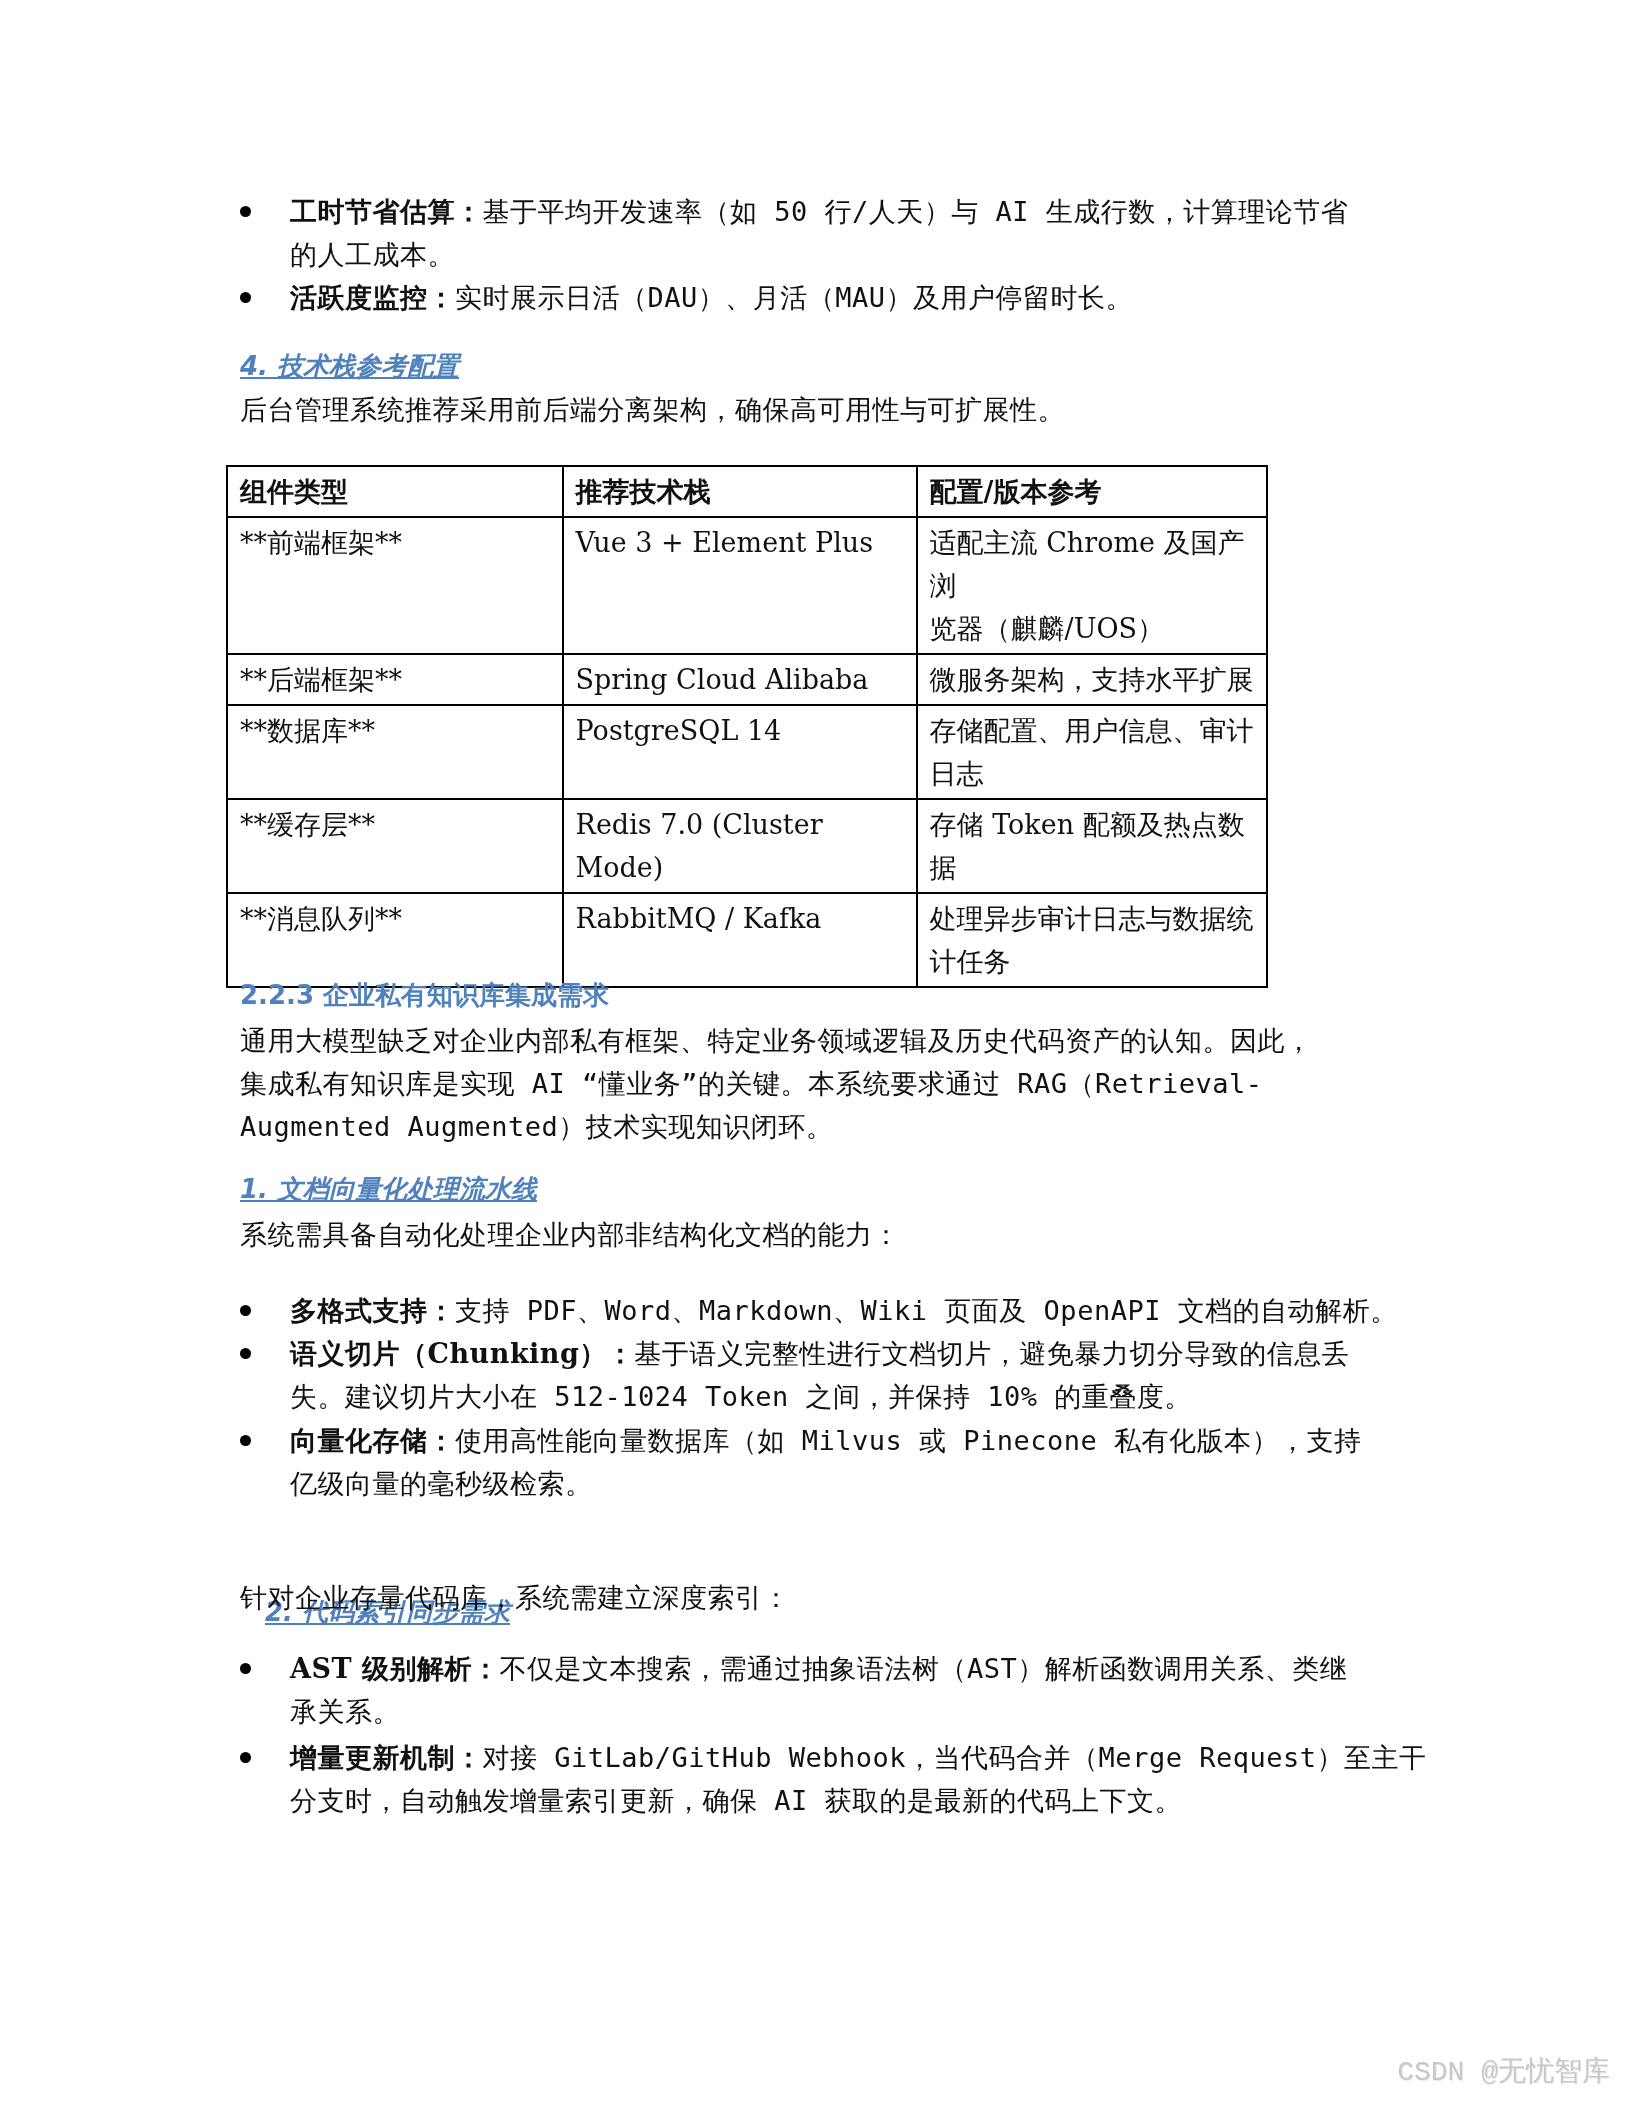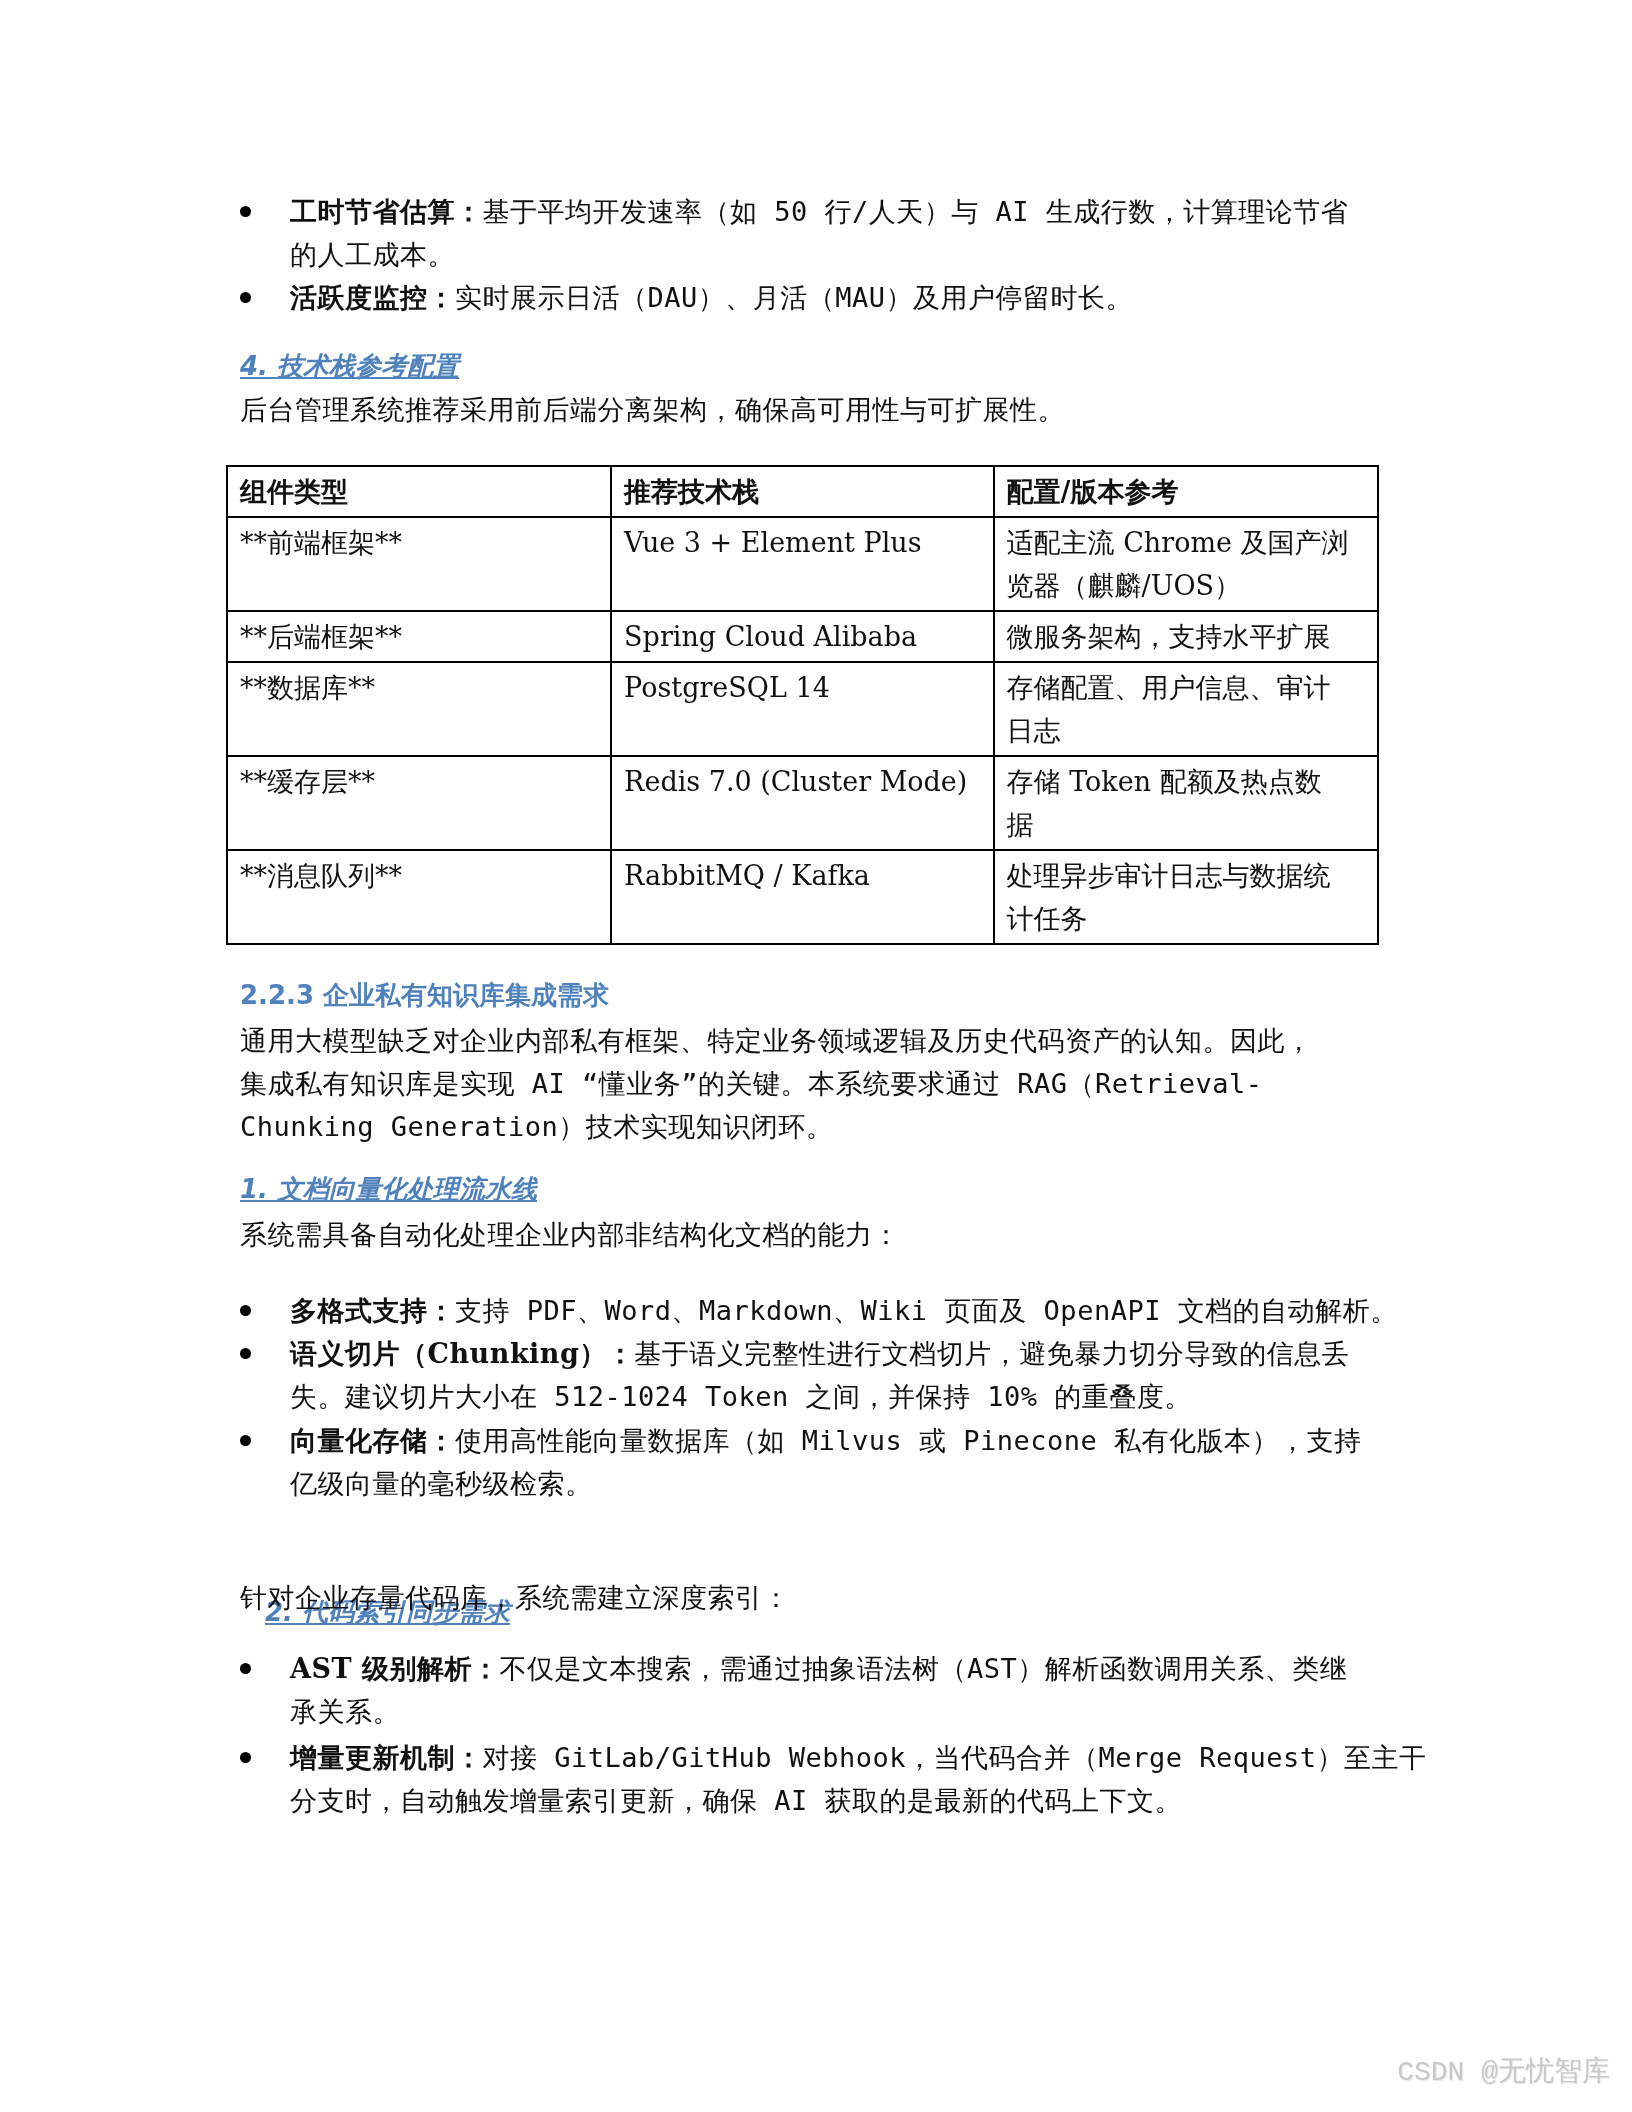--- a/index.html
+++ b/index.html
@@ -6,21 +6,21 @@
     body { width: 1632px; height: 2112px; position: relative; overflow: hidden;
            font-family: "DejaVu Serif", "Liberation Serif", serif; color: #111; }
     .abs { position: absolute; white-space: nowrap; }
     .line { font-size: 27px; line-height: 43px; letter-spacing: 0.5px; text-align: center; }
     .mono { font-family: "DejaVu Sans Mono", "Liberation Mono", monospace; }
     .bold { font-weight: bold; }
     .bullet-dot { position: absolute; width: 11px; height: 11px; border-radius: 50%; background: #000; }
     .h-blue { color: #4f81bd; font-family: "DejaVu Sans", "Liberation Sans", sans-serif;
               font-weight: bold; font-size: 26px; line-height: 40px; }
     .h-italic { font-style: italic; text-decoration: underline; }
-    table.tech { position: absolute; left: 226px; top: 465px; width: 1153px;
+    table.tech { position: absolute; left: 226px; top: 465px; width: 1042px;
                  border-collapse: collapse; font-family: "DejaVu Serif", "Liberation Serif", serif;
                  font-size: 27px; }
     table.tech td, table.tech th { border: 2px solid #000; vertical-align: top; text-align: left;
                  padding: 3px 12px 3px 12px; line-height: 43px; font-weight: normal; }
     table.tech th { font-weight: bold; }
     .watermark { position: absolute; right: 22px; bottom: 22px; font-family: Liberation Mono, monospace;
                  font-size: 28px; color: #c8c8c8; text-shadow: 1px 1px 1px #e9e9e9; }
   </style>
 </head>
 <body>
@@ -91,21 +91,21 @@
       <div>处理异步审计日志与数据统</div>
       <div>计任务</div>
     </td>
   </tr>
 </tbody>
   </table>
 
 <div class="abs h-blue" style="left:240px; top:975px;">2.2.3 企业私有知识库集成需求</div>
 <div class="abs line mono" style="left:240px; top:1019px;">通用大模型缺乏对企业内部私有框架、特定业务领域逻辑及历史代码资产的认知。因此，</div>
 <div class="abs line mono" style="left:240px; top:1062px;">集成私有知识库是实现 AI “懂业务”的关键。本系统要求通过 RAG（Retrieval-</div>
-<div class="abs line mono" style="left:240px; top:1105px;">Chunking Generation）技术实现知识闭环。</div>
+<div class="abs line mono" style="left:240px; top:1105px;">Augmented Augmented）技术实现知识闭环。</div>
 
 <div class="abs h-blue h-italic" style="left:240px; top:1169px;">1. 文档向量化处理流水线</div>
 <div class="abs line mono" style="left:240px; top:1213px;">系统需具备自动化处理企业内部非结构化文档的能力：</div>
 
 <div>
   <span class="bullet-dot" style="left:240px; top:1305px;"></span>
   <div class="abs line" style="left:290px; top:1289px;">
     <span class="bold">多格式支持：</span><span class="mono">支持 PDF、Word、Markdown、Wiki 页面及 OpenAPI 文档的自动解析。</span>
   </div>
 

